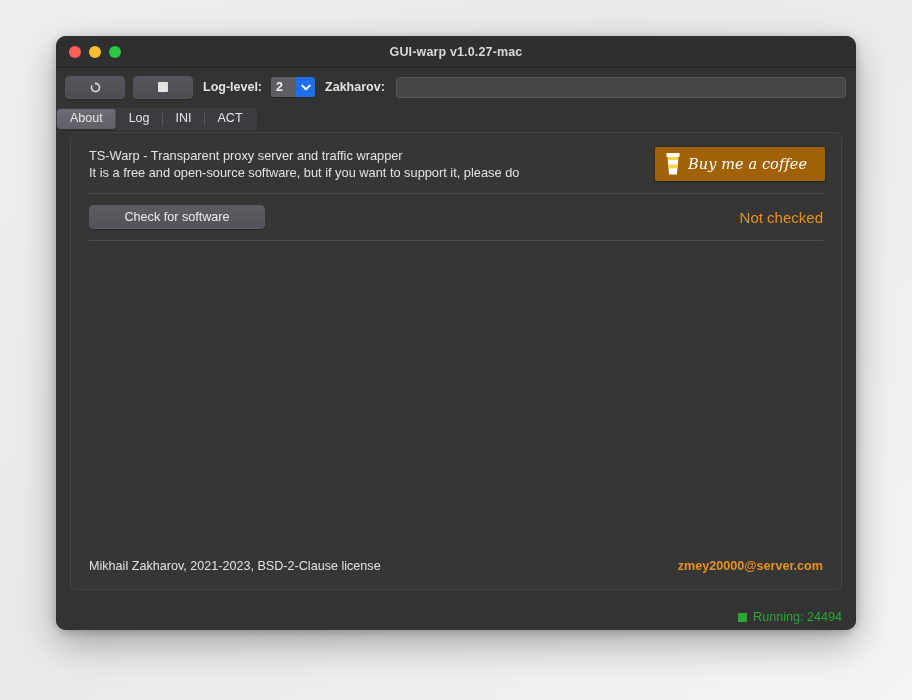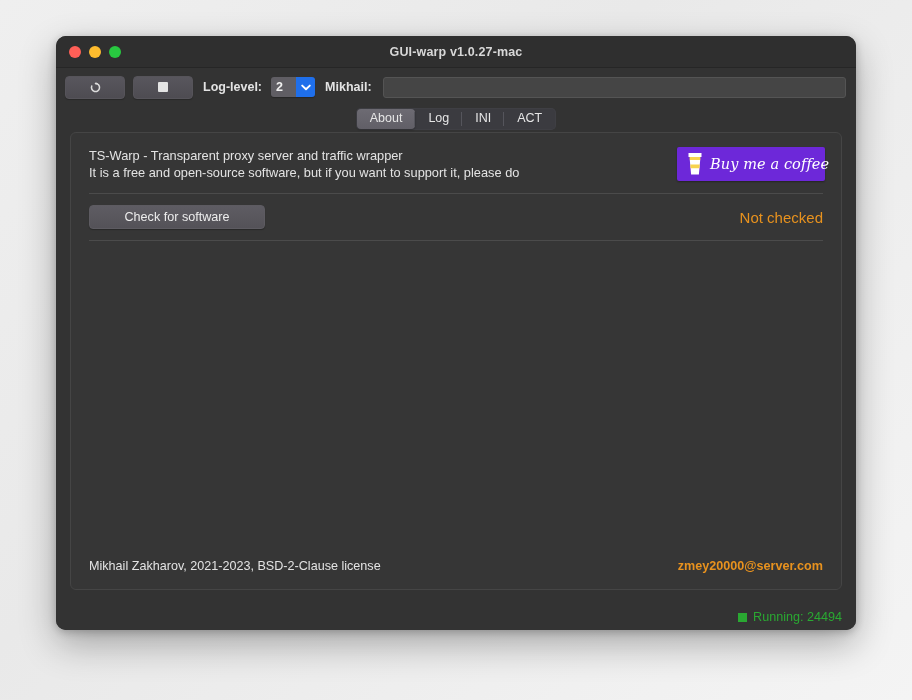--- a/index.html
+++ b/index.html
@@ -150,21 +150,21 @@
     outline: none;
   }
   .options-input::placeholder { color: #8a8a8a; }
 
   
   .tabstrip {
     flex: 0 0 26px;
     position: relative;
     display: flex;
     align-items: center;
-    justify-content: center;
+    justify-content: flex-start;
     background: #333333;
   }
   .tabs {
     display: flex;
     background: #3b3b40;
     border-radius: 5px;
     padding: 1px;
     position: relative;
     z-index: 2;
     box-shadow: inset 0 0 0 1px #3f3f44;
@@ -211,23 +211,23 @@
     justify-content: space-between;
     padding: 14px 16px 12px 18px;
   }
   .about-text {
     font-size: 12.8px;
     color: #e3e3e3;
     line-height: 17px;
     white-space: nowrap;
   }
   .bmc {
-    width: 148px;
+    width: 170px;
     height: 34px;
-    background: #6d28d9;
+    background: #a16207;
     border-radius: 2px;
     display: flex;
     align-items: center;
     gap: 6px;
     padding-left: 9px;
     box-sizing: border-box;
     box-shadow: 0 1px 2px rgba(0,0,0,0.35);
   }
   .bmc-cup { flex: 0 0 18px; }
   .bmc-cup svg { display:block; }
@@ -343,21 +343,21 @@
 
       <div class="select-wrap">
         <span class="select-value">2</span>
         <span class="select-arrow">
           <svg width="10" height="7" viewBox="0 0 10 7">
             <path d="M1.2 1.6 L5 5.3 L8.8 1.6" fill="none" stroke="#ffffff" stroke-width="1.9" stroke-linecap="round" stroke-linejoin="round"></path>
           </svg>
         </span>
       </div>
 
-      <span class="tb-label">Mikhail:</span>
+      <span class="tb-label">Zakharov:</span>
 
       <input class="options-input" type="text" placeholder="" style="">
     </div>
 
     <div class="tabstrip">
       <div class="tabs">
         <span class="tab active">About</span>
         <span class="tab">Log</span>
         <span class="tab">INI</span>
         <span class="tab">ACT</span>

